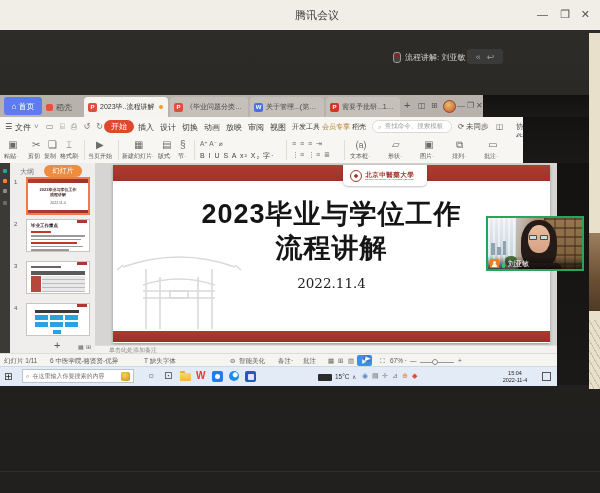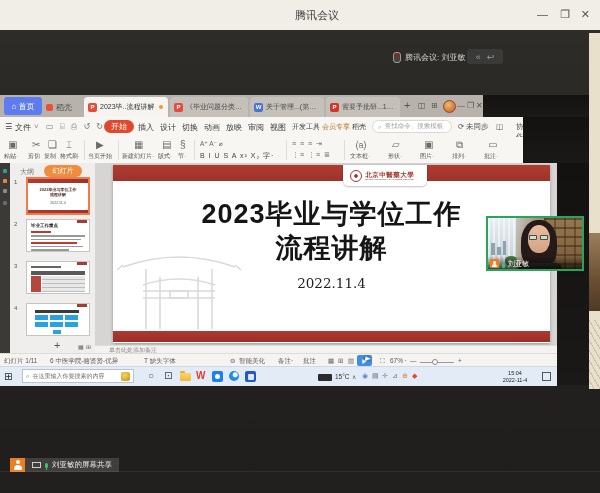--- a/index.html
+++ b/index.html
@@ -142,21 +142,21 @@
     <div class="abs rightdark" style="left:523px;top:87px;width:77px;height:46px"></div>
     <div class="abs rightdark" style="left:557px;top:133px;width:43px;height:222px"></div>
 
     <div class="abs beige">
       <div class="abs beige-photo"></div>
       <div class="abs beige-lines"></div>
     </div>
 
     <div class="abs speaking">
       <span class="mic"></span>
-      <span>腾讯会议: 刘亚敏</span>
+      <span>流程讲解: 刘亚敏</span>
     </div>
     <div class="abs reactions">
       <span>«</span>
       <span>↩</span>
     </div>
 
     <div class="abs wps-tabbar">
       <div class="abs home-btn">
         <span>⌂</span>
         <span>首页</span>
@@ -415,24 +415,16 @@
       <div class="abs vp-glass" style="left:41px"></div>
       <div class="abs vp-glass" style="left:52px"></div>
       <div class="abs vp-body"></div>
       <div class="abs vp-nameband">
         <span class="vp-badge"></span>
         <span class="mic-g"></span>
         <span class="vp-name">刘亚敏</span>
       </div>
     </div>
 
-    <div class="abs sharebar">
-      <div class="sh-avatar"></div>
-      <div class="sh-body">
-        <span class="monico"></span>
-        <span class="mic-g"></span>
-        <span>刘亚敏的屏幕共享</span>
-      </div>
-    </div>
 
     <div class="abs bottomstrip"></div>
   </div>
 </div>
 
 </body></html>

